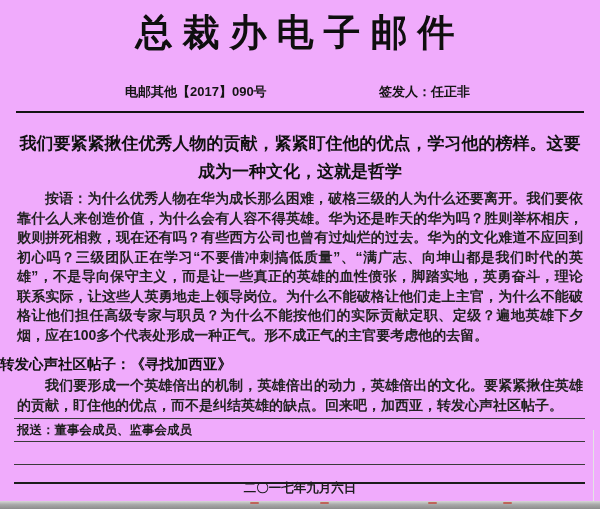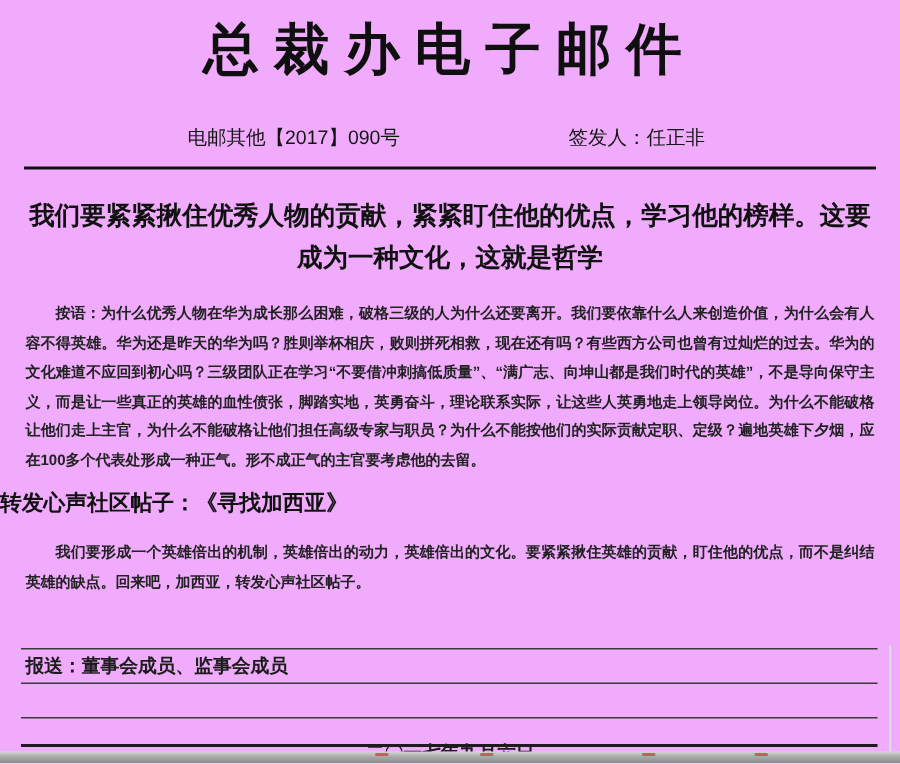--- a/index.html
+++ b/index.html
@@ -22,58 +22,58 @@
     letter-spacing: 10px;
     color: #0f0f0f;
     white-space: nowrap;
   }
   .meta-row {
     display: flex;
     justify-content: space-between;
     margin: 29px 130px 0 125px;
     font-size: 13px;
     line-height: 16px;
-    font-weight: normal;
+    font-weight: bold;
     color: #141414;
   }
   .rule-main {
     height: 2px;
     background: #141414;
     margin: 11px 16px 0 16px;
   }
   .headline {
     margin: 17px 18px 0 18px;
     text-align: center;
     font-size: 17px;
     line-height: 28px;
     font-weight: bold;
     color: #111111;
   }
   .body-para {
-    margin: 14px 17px 0 17px;
-    font-size: 10px;
+    margin: 3px 17px 0 17px;
+    font-size: 14px;
     line-height: 19.5px;
     text-align: justify;
     text-indent: 2em;
     font-weight: 600;
     color: #222222;
   }
   .repost-title {
     margin: 10px 0 0 0;
     text-align: left;
     font-size: 14.5px;
     line-height: 18px;
     font-weight: bold;
     color: #111111;
   }
   .para-follow { margin-top: 4px; }
   .footer {
     position: absolute;
     left: 0; right: 0; bottom: 0;
-    height: 77px;
+    height: 91px;
   }
   .footer-rule {
     position: absolute;
     left: 14px; right: 15px;
     height: 1px;
     background: #3a3a3a;
   }
   .footer-rule.r1 { top: 0; }
   .footer-rule.r2 { top: 23px; }
   .footer-rule.r3 { top: 46px; }

